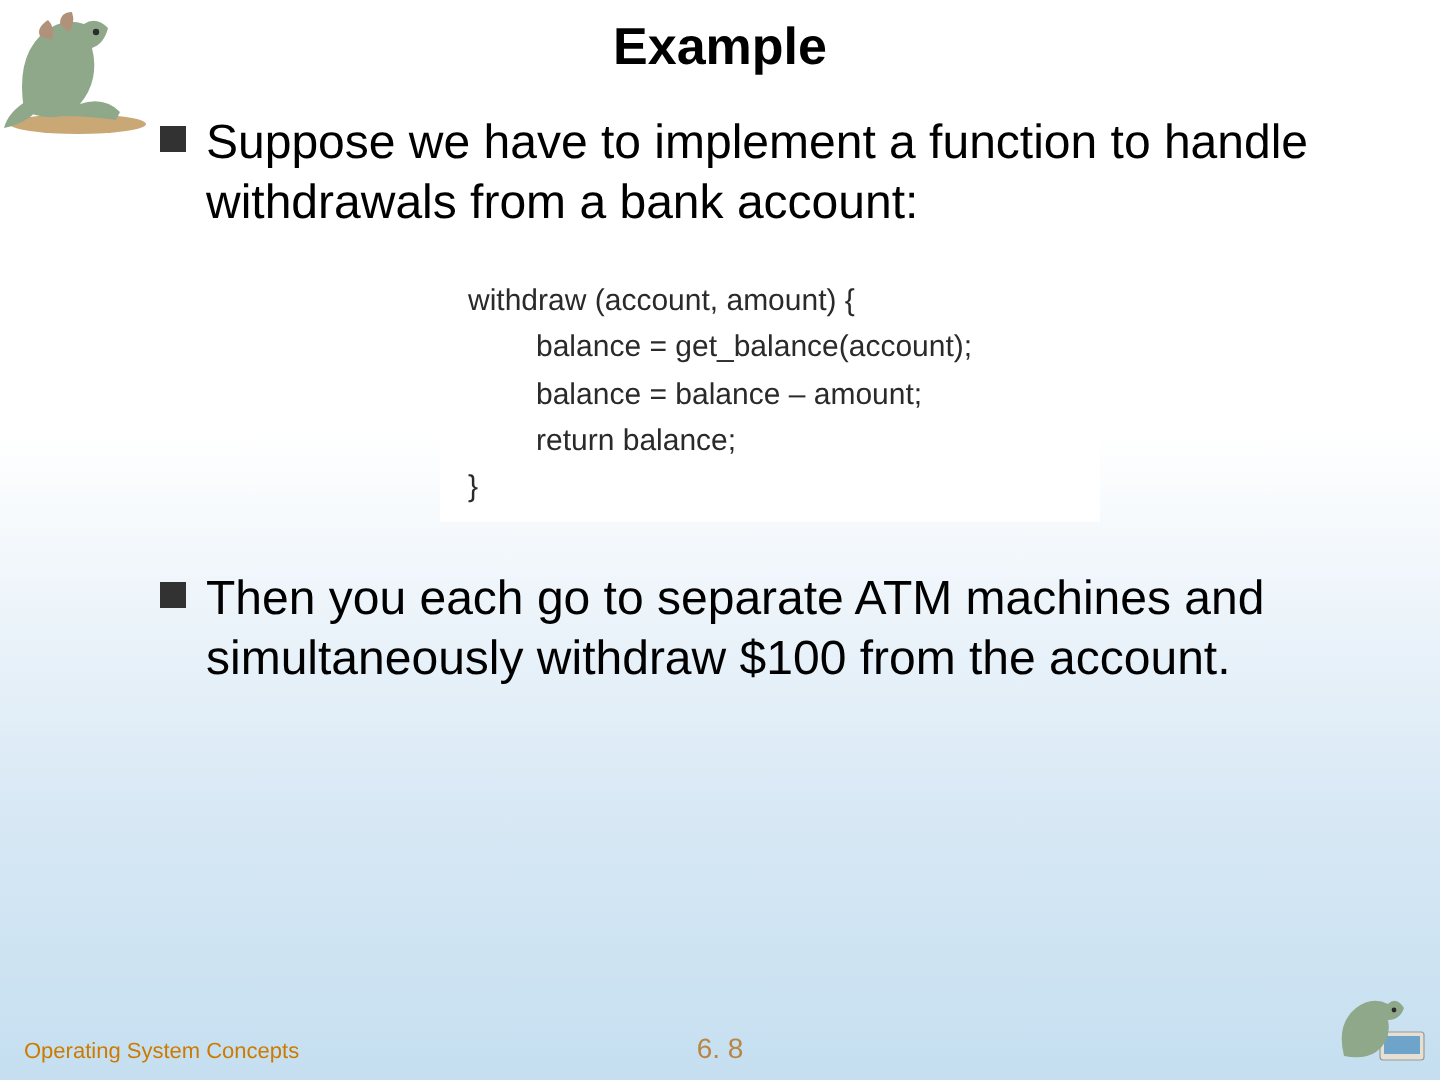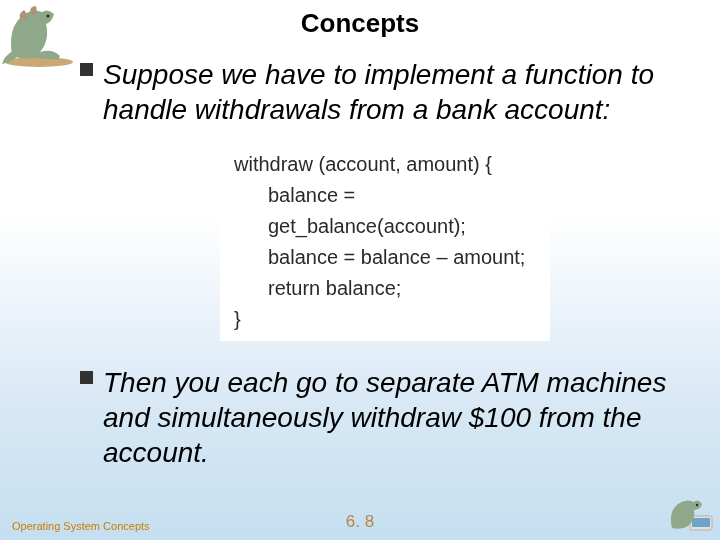--- a/index.html
+++ b/index.html
@@ -38,53 +38,52 @@
     margin-bottom: 14px;
   }
   .bullet-sq {
     width: 13px; height: 13px;
     background: #333233;
     flex-shrink: 0;
     margin-top: 6px;
     margin-right: 10px;
   }
   .bullet-text {
-    font-size: 28px;
+    font-size: 24px;
     line-height: 1.25;
     color: #000;
-    font-style: italic;
   }
   .code-box {
     background: #ffffff;
     width: 330px;
     margin: 6px auto 24px auto;
     padding: 8px 10px 6px 14px;
     font-family: Arial, Helvetica, sans-serif;
-    font-size: 20px;
+    font-size: 15px;
     color: #2a2a2a;
     line-height: 1.55;
   }
   .code-box .indent { padding-left: 34px; }
   .footer {
     position: absolute;
     bottom: 8px;
     left: 0; right: 0;
     display: flex;
     justify-content: space-between;
     align-items: flex-end;
     padding: 0 60px 0 12px;
     font-size: 11px;
   }
   .footer-left { color: #cc7a00; }
   .footer-center {
     position: absolute;
     left: 50%;
     transform: translateX(-50%);
     color: #b88544;
-    font-size: 17px;
+    font-size: 14px;
   }
   .footer-right { color: #cc7a00; font-size: 10.5px; }
 </style>
 </head>
 <body>
 
 <svg class="dino-tl" viewBox="0 0 78 68">
   <ellipse cx="39" cy="62" rx="34" ry="5" fill="#c9a876"></ellipse>
   <path d="M12 55 Q8 30 20 18 Q30 8 42 12 Q48 8 54 14 Q52 22 46 24 Q50 40 40 52 Q52 48 60 56 L58 60 Q44 58 32 58 Q20 60 12 55 Z" fill="#8fa88a"></path>
   <path d="M20 18 Q18 14 24 10 Q28 14 26 20 M30 12 Q30 6 36 6 Q38 12 34 16" fill="#b0927a"></path>
@@ -92,21 +91,21 @@
   <path d="M14 50 Q4 56 2 64 Q12 62 18 56" fill="#8fa88a"></path>
 </svg>
 
 <svg class="dino-br" viewBox="0 0 50 42">
   <rect x="24" y="22" width="22" height="14" rx="1.5" fill="#e6e0d4" stroke="#999" stroke-width="0.6"></rect>
   <rect x="26" y="24" width="18" height="9" fill="#6ea4c9"></rect>
   <path d="M6 34 Q2 18 12 10 Q20 4 28 8 Q32 4 36 10 Q34 16 28 16 Q30 26 22 32 Q16 36 6 34 Z" fill="#8fa88a"></path>
   <circle cx="31" cy="11" r="1.2" fill="#2b2b2b"></circle>
 </svg>
 
-<div class="title">Concepts</div>
+<div class="title">Example</div>
 
 <div class="content">
 
   <div class="bullet-item">
     <div class="bullet-sq"></div>
     <div class="bullet-text">Suppose we have to implement a function to handle withdrawals from a bank account:</div>
   </div>
 
   <div class="code-box">
     <div>withdraw (account, amount) {</div>

